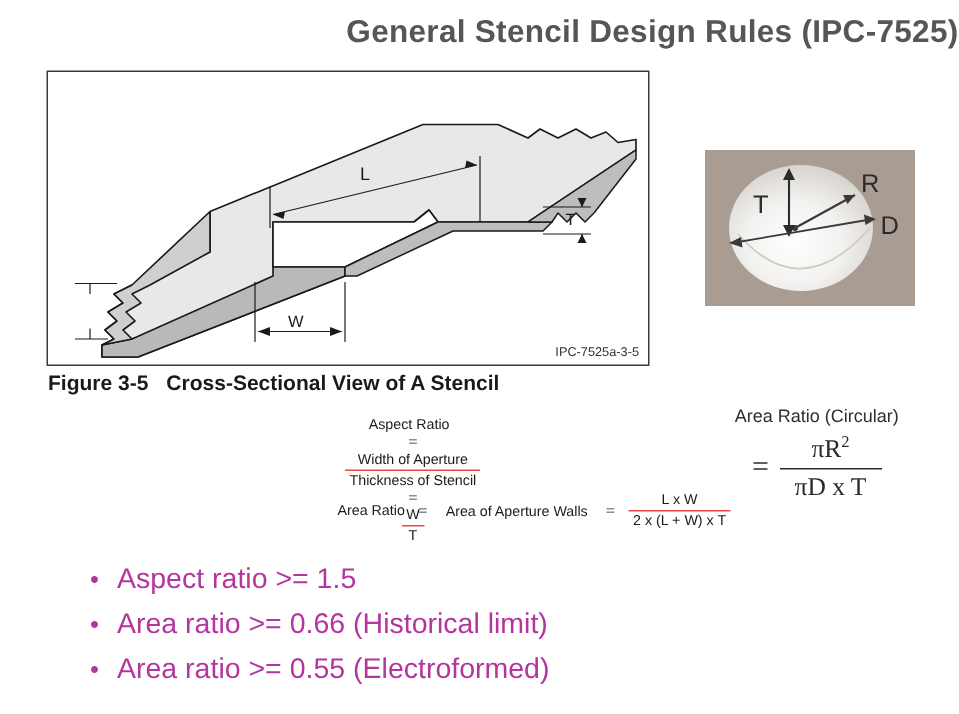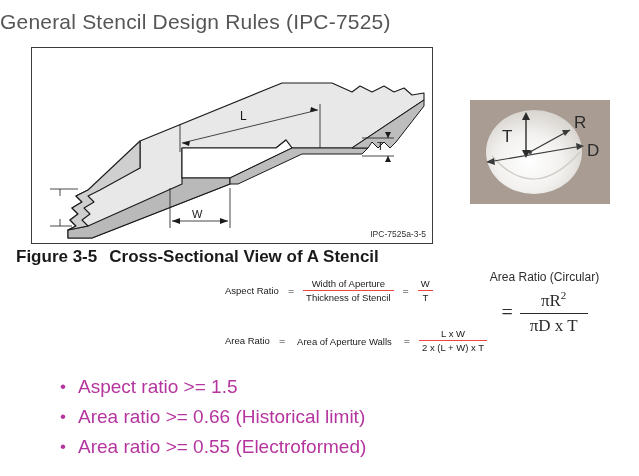--- a/index.html
+++ b/index.html
@@ -17,23 +17,23 @@
   .slide {
     position: relative;
     width: 639px;
     height: 476px;
   }
   .title {
     position: absolute;
     top: 10px;
     left: 0;
     width: 639px;
-    text-align: left;
+    text-align: right;
     font-size: 21px;
-    font-weight: normal;
+    font-weight: bold;
     color: #565656;
     letter-spacing: 0.2px;
   }
   
   .figure-panel {
     position: absolute;
     left: 31px;
     top: 47px;
     width: 400px;
     height: 195px;
@@ -44,23 +44,23 @@
   .fig-caption-id {
     position: absolute;
     right: 6px;
     bottom: 4px;
     font-size: 8.5px;
     color: #333;
     font-family: "Liberation Sans", sans-serif;
   }
   .figure-caption {
     position: absolute;
-    left: 16px;
+    left: 32px;
     top: 247px;
-    font-size: 17px;
+    font-size: 14px;
     font-weight: bold;
     color: #1a1a1a;
   }
   .figure-caption .cap-num { margin-right: 12px; }
 
   
   .circ-panel {
     position: absolute;
     left: 470px;
     top: 100px;
@@ -259,21 +259,21 @@
 
       <line x1="18" y1="62" x2="112" y2="46" stroke="#3a3a3a" stroke-width="1.2"></line>
       <polygon points="16,62 24,58 25,65" fill="#3a3a3a"></polygon>
       <polygon points="114,46 106,43 107,50" fill="#3a3a3a"></polygon>
       <text x="117" y="56" font-family="Liberation Sans, sans-serif" font-size="17" fill="#2b2b2b">D</text>
     </svg>
   </div>
 
   <div class="formulas">
 
-    <div class="frm-row" style="top:0px; left:0px;">
+    <div class="frm-row" style="top:0px; left:0px;flex-direction:column;">
       <span class="frm-label">Aspect Ratio</span>
       <span class="eq">=</span>
       <span class="frac">
         <span class="num">Width of Aperture</span>
         <span class="den">Thickness of Stencil</span>
       </span>
       <span class="eq">=</span>
       <span class="frac">
         <span class="num">W</span>
         <span class="den">T</span>

